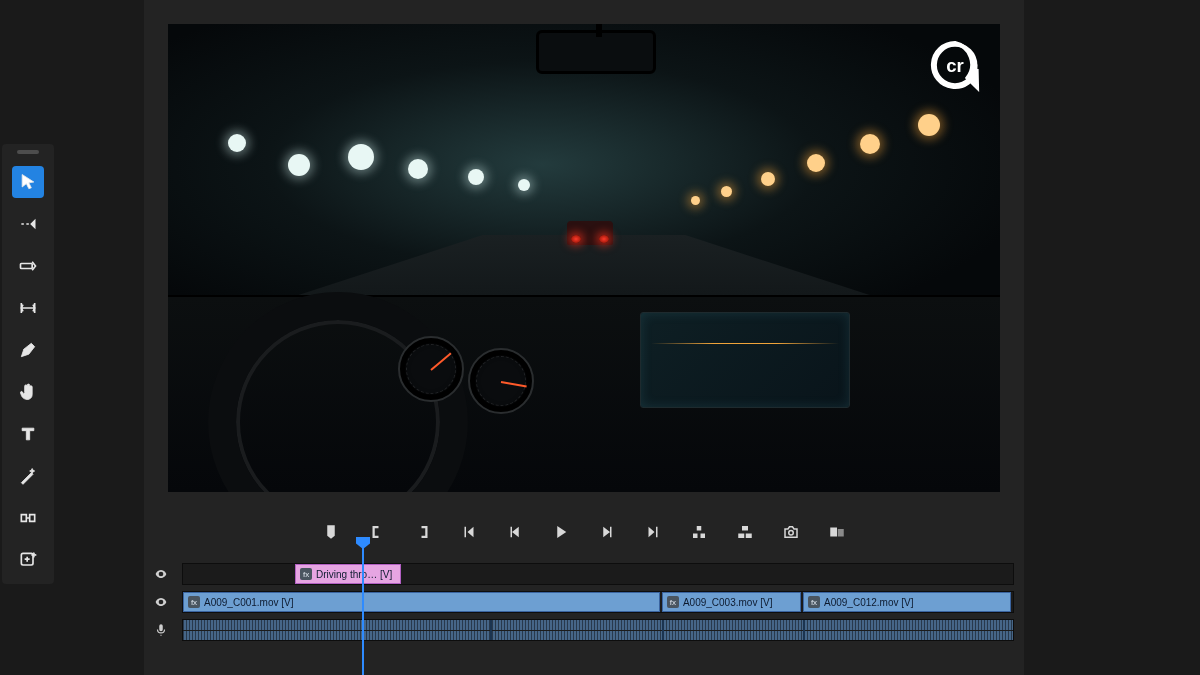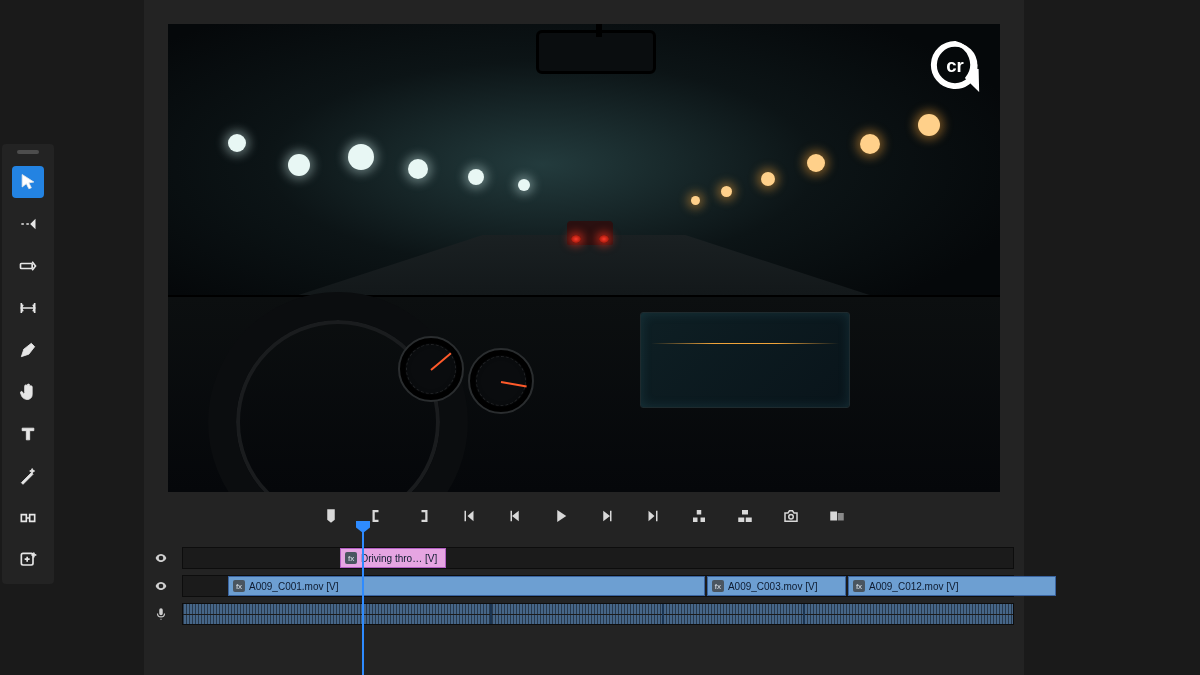--- a/index.html
+++ b/index.html
@@ -48,21 +48,21 @@
   .main {
     flex: 1;
     display:flex; flex-direction:column;
     background:#1a1a1a;
   }
   .stage-wrap {
     flex: 0 0 auto;
     background:#232323;
     margin: 0 88px 0 88px;
     padding-top: 24px;
-    display:flex; flex-direction:column; align-items:center;
+    display:flex; flex-direction:column; align-items:center;gap:16px;
   }
   .preview {
     width: 832px;
     height: 468px;
     background: radial-gradient(ellipse 60% 40% at 45% 30%, #233b3d 0%, #0c1416 55%, #05080a 100%);
     position:relative;
     overflow:hidden;
   }
   
   .road {
@@ -160,21 +160,21 @@
   .lane-body{
     position:relative; flex:1; height:22px;
     background:#1b1b1b; border:1px solid #0d0d0d;
   }
   .clip{
     position:absolute; top:0; bottom:0;
     background:#6d9fd2;
     border:1px solid #3a64a0;
     display:flex; align-items:center; gap:4px;
     padding:0 4px;
-    font-size:10px; color:#0d1a2e; overflow:hidden; white-space:nowrap;margin-left:45px;
+    font-size:10px; color:#0d1a2e; overflow:hidden; white-space:nowrap;
   }
   .clip .fx{
     width:12px;height:12px;background:#4a5560;border-radius:2px;display:inline-flex;align-items:center;justify-content:center;
     font-size:8px;color:#dfe6ee;flex:0 0 auto;
   }
   .clip.gen{ background:#e6a5e2; border-color:#b25fc2; }
   .audio .lane-body{ height:22px; }
   .wave{
     position:absolute; inset:0;
     background:

